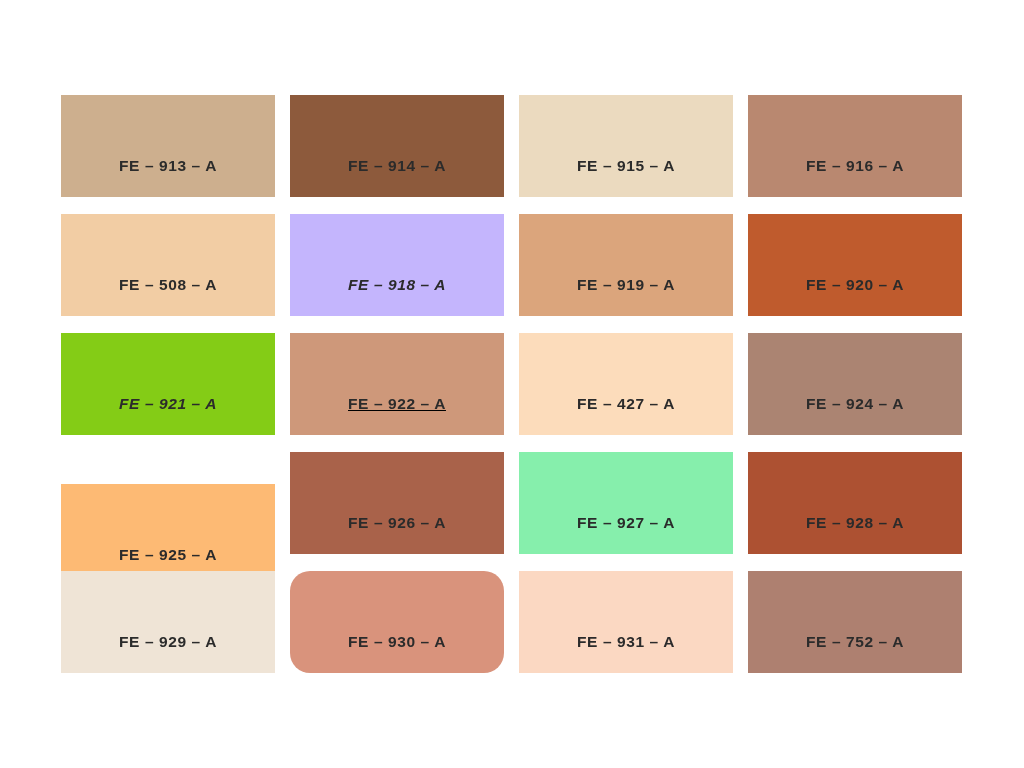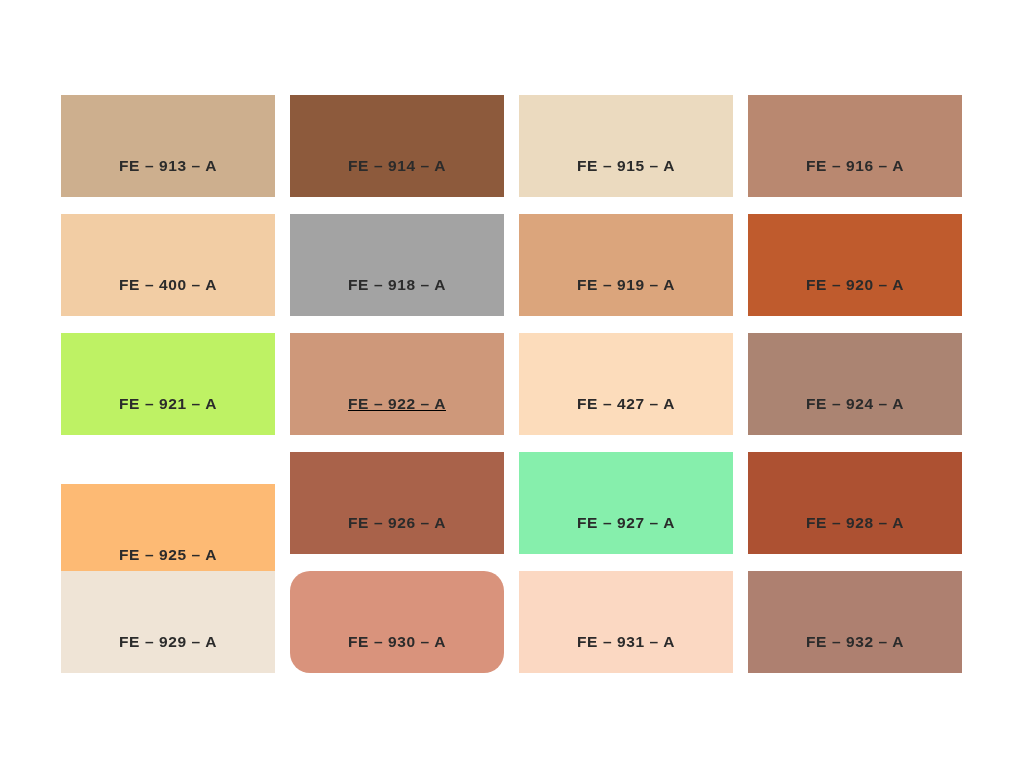--- a/index.html
+++ b/index.html
@@ -62,32 +62,32 @@
     <div class="swatch" style="background-color: rgb(141, 90, 60);">
       <span class="swatch-label">FE – 914 – A</span>
     </div>
     <div class="swatch" style="background-color: rgb(235, 218, 191);">
       <span class="swatch-label">FE – 915 – A</span>
     </div>
     <div class="swatch" style="background-color: rgb(185, 136, 112);">
       <span class="swatch-label">FE – 916 – A</span>
     </div>
     <div class="swatch" style="background-color: rgb(242, 205, 164);">
-      <span class="swatch-label">FE – 400 – A</span>
+      <span class="swatch-label">FE – 508 – A</span>
     </div>
-    <div class="swatch" style="background-color: #a3a3a3;">
+    <div class="swatch" style="background-color: #c4b5fd; font-style: italic;">
       <span class="swatch-label">FE – 918 – A</span>
     </div>
     <div class="swatch" style="background-color: rgb(219, 165, 124);">
       <span class="swatch-label">FE – 919 – A</span>
     </div>
     <div class="swatch" style="background-color: rgb(191, 91, 45);">
       <span class="swatch-label">FE – 920 – A</span>
     </div>
-    <div class="swatch" style="background-color: #bef264;">
+    <div class="swatch" style="background-color: #84cc16; font-style: italic;">
       <span class="swatch-label">FE – 921 – A</span>
     </div>
     <div class="swatch" style="background-color: rgb(206, 152, 122); text-decoration: underline;">
       <span class="swatch-label">FE – 922 – A</span>
     </div>
     <div class="swatch" style="background-color: rgb(252, 220, 187);">
       <span class="swatch-label">FE – 427 – A</span>
     </div>
     <div class="swatch" style="background-color: rgb(171, 132, 114);">
       <span class="swatch-label">FE – 924 – A</span>
@@ -107,15 +107,15 @@
     <div class="swatch" style="background-color: rgb(239, 228, 214);">
       <span class="swatch-label">FE – 929 – A</span>
     </div>
     <div class="swatch" style="background-color: rgb(217, 147, 124); border-radius: 20px;">
       <span class="swatch-label">FE – 930 – A</span>
     </div>
     <div class="swatch" style="background-color: rgb(251, 216, 194);">
       <span class="swatch-label">FE – 931 – A</span>
     </div>
     <div class="swatch" style="background-color: rgb(174, 128, 112);">
-      <span class="swatch-label">FE – 932 – A</span>
+      <span class="swatch-label">FE – 752 – A</span>
     </div>
   </div>
 
 </body></html>

